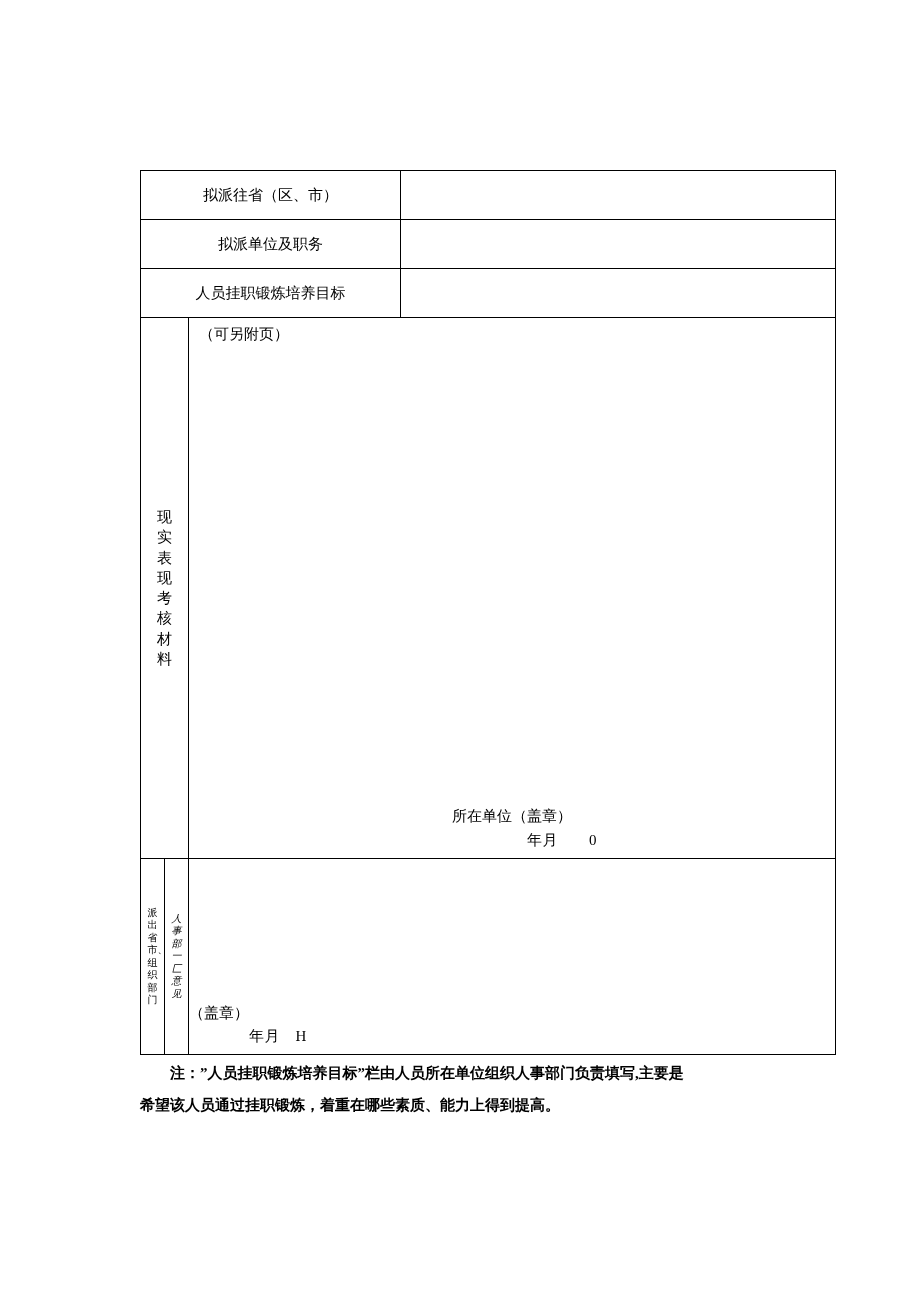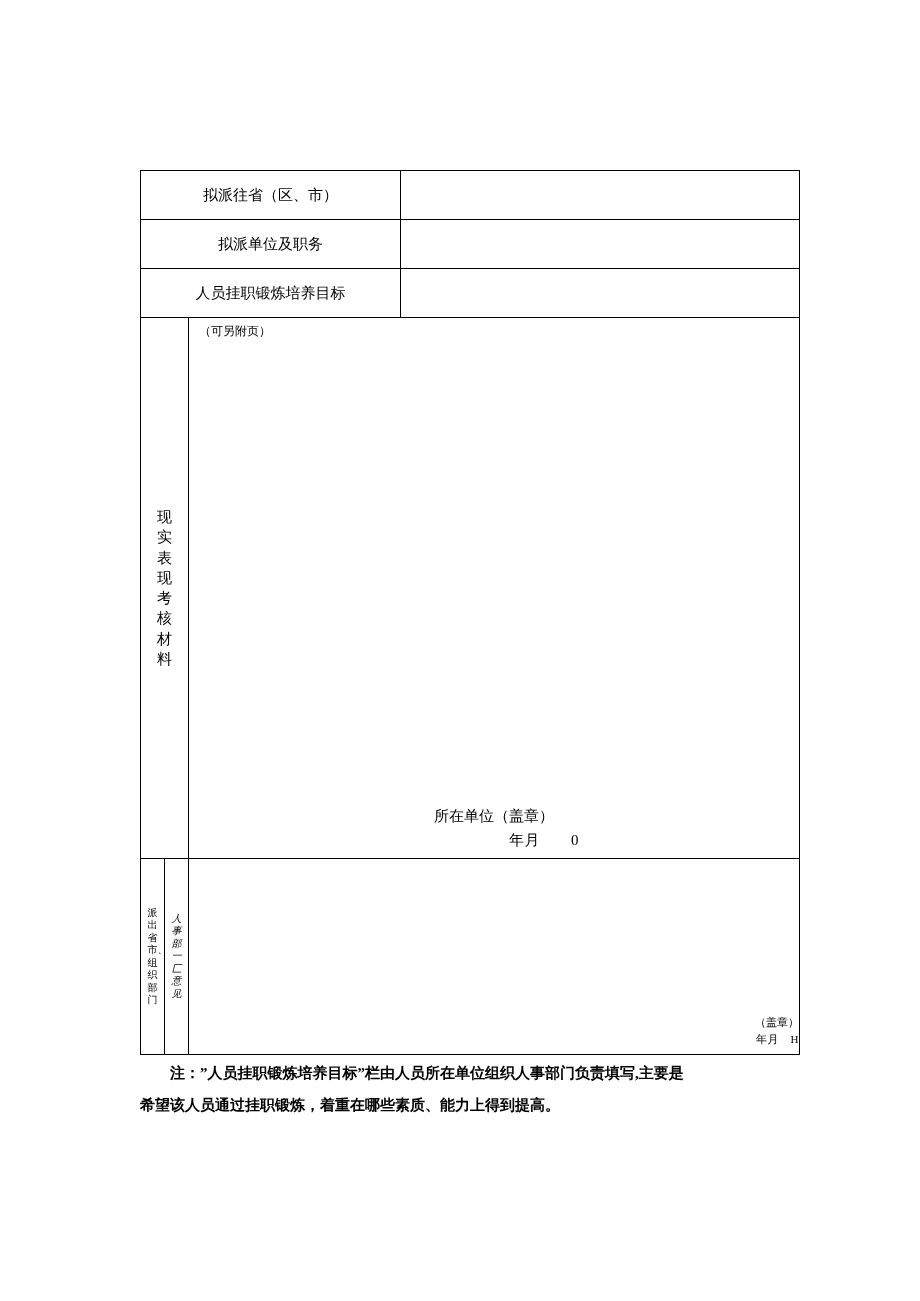--- a/index.html
+++ b/index.html
@@ -7,21 +7,21 @@
     padding: 0;
     background: #fff;
     font-family: "SimSun", "Songti SC", serif;
     color: #000;
   }
   .page {
     width: 920px;
     height: 1301px;
     position: relative;
     box-sizing: border-box;
-    padding: 170px 120px 0 140px;
+    padding: 170px 84px 0 140px;
   }
   table.form {
     border-collapse: collapse;
     width: 100%;
     table-layout: fixed;
   }
   table.form td {
     border: 1px solid #000;
     font-size: 15px;
     line-height: 1.6;
@@ -45,21 +45,21 @@
   .vlabel-inner {
     display: block;
     margin: 0 auto;
     width: 1em;
     line-height: 1.35;
   }
   .kao-note {
     position: absolute;
     top: 4px;
     left: 10px;
-    font-size: 12px;
+    font-size: 15px;
   }
   .kao-area {
     position: relative;
     height: 100%;
     width: 100%;
     box-sizing: border-box;
   }
   .kao-sign {
     position: absolute;
     bottom: 6px;
@@ -79,22 +79,22 @@
     position: relative;
     height: 100%;
     width: 100%;
     box-sizing: border-box;
   }
   .dept-sign {
     position: absolute;
     bottom: 6px;
     left: 0;
     right: 0;
-    text-align: right;
-    font-size: 11px;
+    text-align: left;
+    font-size: 15px;
     line-height: 1.55;
   }
   .dept-sign .date-line {
     padding-left: 60px;
     letter-spacing: 0.5px;
     word-spacing: 10px;
   }
   .footer-note {
     margin-top: 6px;
     font-size: 15px;

